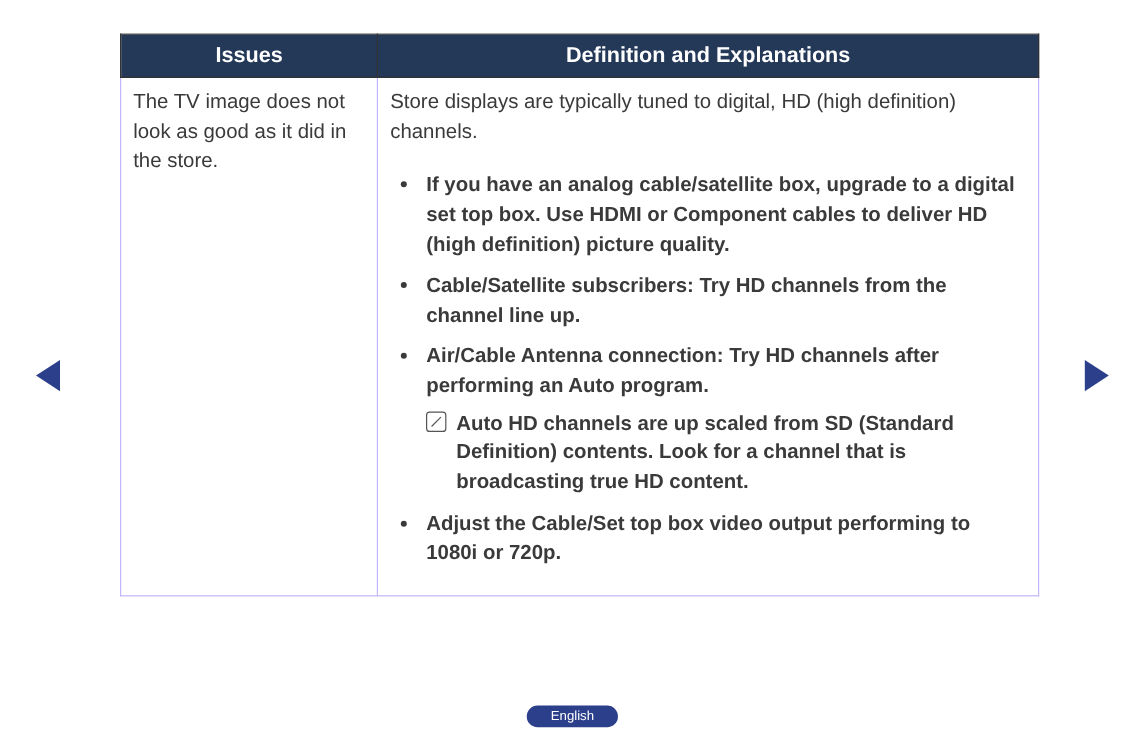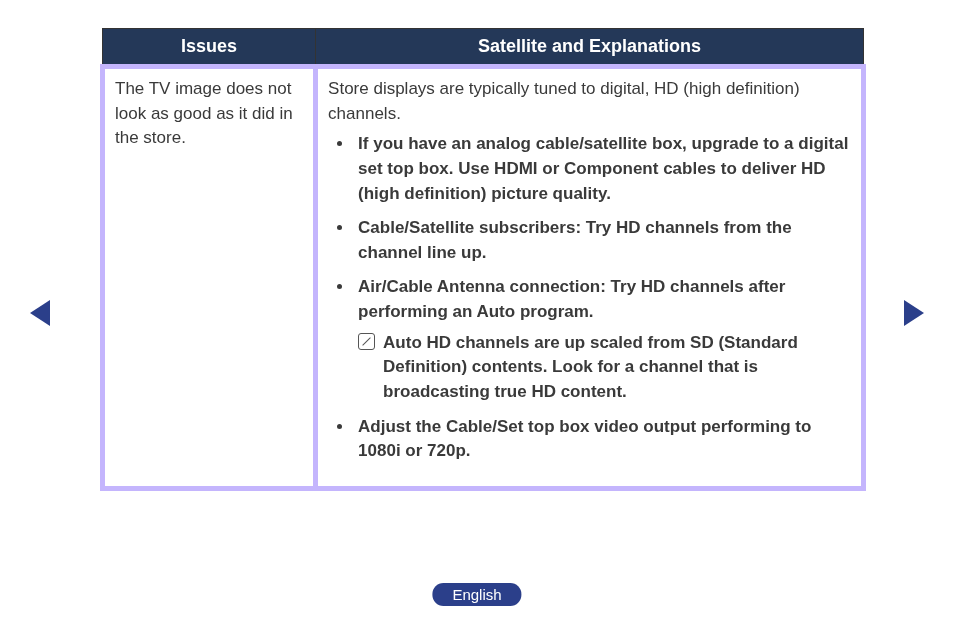--- a/index.html
+++ b/index.html
@@ -25,27 +25,27 @@
     background: #243858;
     color: #ffffff;
     font-weight: bold;
     text-align: center;
     padding: 7px 6px;
     border: 1px solid #333;
     font-size: 18px;
   }
   .tbl th.issues { width: 28%; }
   .tbl td {
-    border: 5px solid #c4b5fd;
+    border: 1px solid #c4b5fd;
     padding: 8px 10px 12px 10px;
     vertical-align: top;
     line-height: 1.45;
   }
   .issue-cell { width: 28%; }
-  .intro { margin: 0 0 6px 0; }
+  .intro { margin: 0 0 20px 0; }
   ul.bullets {
     margin: 2px 0 0 0;
     padding: 0 0 0 26px;
   }
   ul.bullets > li {
     margin: 0 0 10px 0;
     padding-left: 4px;
     font-weight: bold;
   }
   .note-row {
@@ -89,34 +89,34 @@
     border-bottom: 13px solid transparent;
     border-left: 20px solid #2b3f8a;
   }
   .lang-badge {
     position: absolute;
     left: 50%;
     bottom: 18px;
     transform: translateX(-50%);
     background: #2b3f8a;
     color: #fff;
-    font-size: 15px;
+    font-size: 11px;
     padding: 3px 20px;
     border-radius: 11px;
   }
 </style>
 </head>
 <body>
 
 <div class="page">
   <table class="tbl">
     <thead>
       <tr>
         <th class="issues">Issues</th>
-        <th>Satellite and Explanations</th>
+        <th>Definition and Explanations</th>
       </tr>
     </thead>
     <tbody>
       <tr>
         <td class="issue-cell">The TV image does not look as good as it did in the store.</td>
         <td>
           <p class="intro">Store displays are typically tuned to digital, HD (high definition) channels.</p>
           <ul class="bullets">
             <li>If you have an analog cable/satellite box, upgrade to a digital set top box. Use HDMI or Component cables to deliver HD (high definition) picture quality.</li>
             <li>Cable/Satellite subscribers: Try HD channels from the channel line up.</li>

